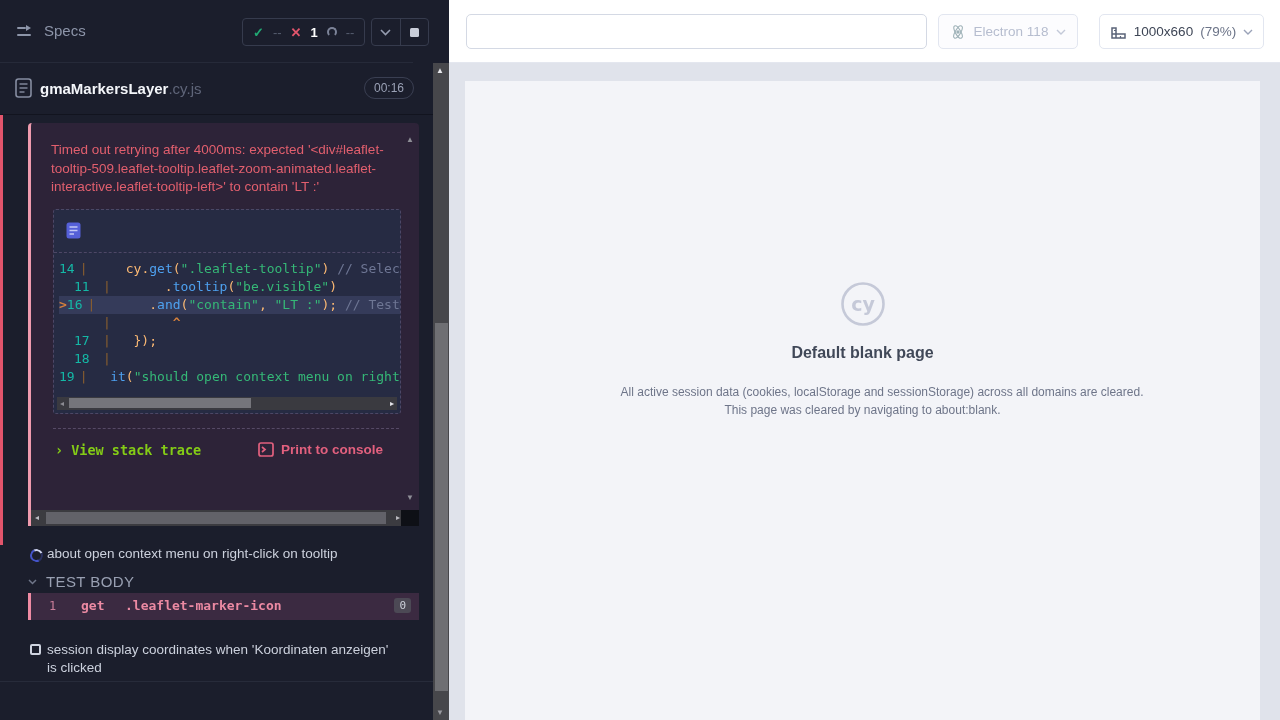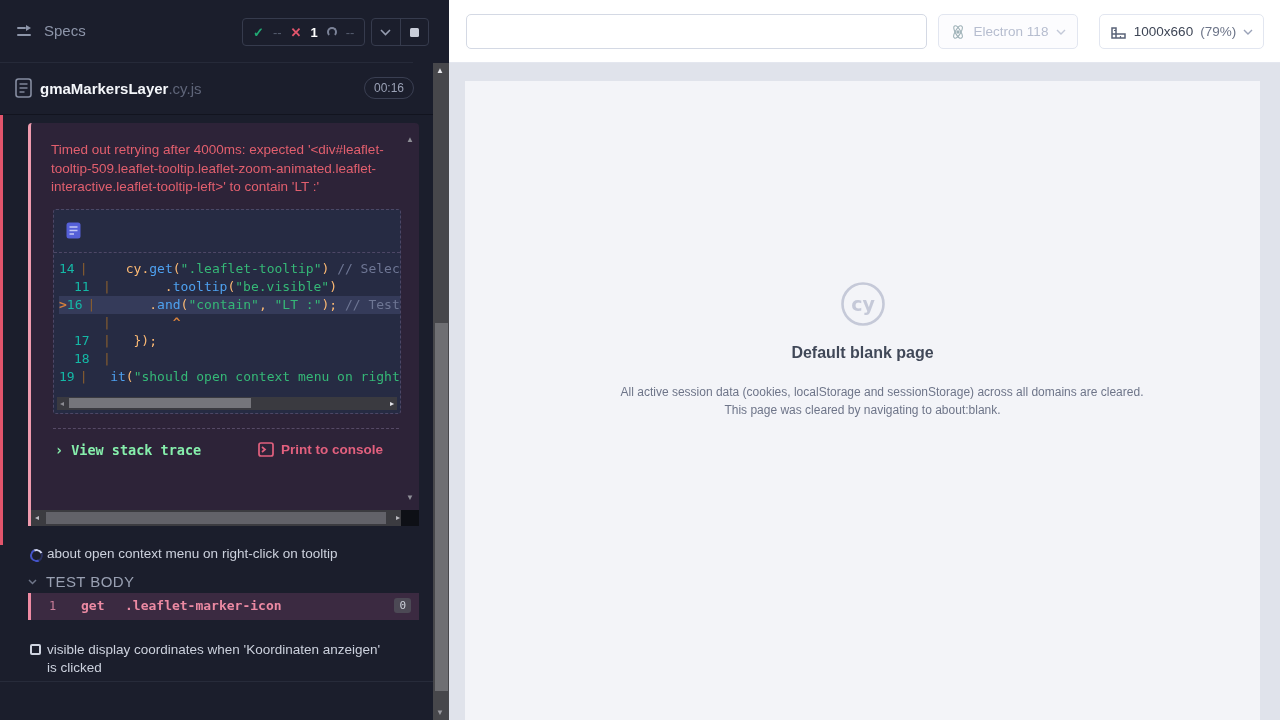--- a/index.html
+++ b/index.html
@@ -45,21 +45,21 @@
   .cr-marker { width:15px; text-align:center; color:#d4803c; font-weight:bold; }
   .cr-num { width:24px; color:#14b8a6; }
   .cr-pipe { color:#8a5f2e; margin-left:5px; }
   .cr-content { margin-left:7px; }
   .t-pl { color:#fdba74; } .t-fn { color:#4ea1f0; } .t-st { color:#35b877; } .t-cm { color:#6e7694; } .t-ct { color:#d4803c; font-weight:bold; }
   .cf-hscroll { position:relative; height:13px; background:#3a3a40; margin:6px 3px 3px 3px; }
   .cf-hthumb { position:absolute; left:12px; top:1.5px; bottom:1.5px; width:182px; background:#75757b; }
   .sarrow { font-size:8px; line-height:13px; position:absolute; }
   .dashed-div { margin:14px 20px 0 22px; border-top:1px dashed #564a66; }
   .err-links { display:flex; justify-content:space-between; margin:13px 36px 0 24px; font-size:13.5px; }
-  .stack-link { color:#86efac; font-weight:bold; font-family:"DejaVu Sans Mono", monospace; cursor:pointer; }
+  .stack-link { color:#84cc16; font-weight:bold; font-family:"DejaVu Sans Mono", monospace; cursor:pointer; }
   .stack-chev { margin-right:8px; }
   .print-link { color:#e2607e; font-weight:bold; cursor:pointer; display:flex; align-items:center; gap:7px; }
   .pv-arrow { position:absolute; right:5px; color:#8e8e96; font-size:8px; }
   .panel-hscroll { position:absolute; left:0; bottom:0; width:373px; height:16px; background:#3b3b40; }
   .ph-thumb { position:absolute; left:15px; top:2px; bottom:2px; width:340px; background:#626269; }
   .panel-corner { position:absolute; right:0; bottom:0; width:18px; height:16px; background:#0e1016; }
 
   
   .test-row { position:absolute; left:28px; font-size:13.5px; color:#ccd1dd; }
   .spinner { position:absolute; left:30px; top:549px; width:13px; height:13px; border-radius:50%; border:2px solid #4353c8; border-top-color:#ccd2ee; border-right-color:#2a3160; transform:rotate(20deg); }
@@ -212,21 +212,21 @@
   </div>
 
   <div class="cmd-row">
     <span class="cmd-num">1</span>
     <span class="cmd-method">get</span>
     <span class="cmd-msg">.leaflet-marker-icon</span>
     <span class="cmd-badge">0</span>
   </div>
 
   <span class="queued-box"></span>
-  <div class="test-row test2-title">visible display coordinates when 'Koordinaten anzeigen' is clicked</div>
+  <div class="test-row test2-title">session display coordinates when 'Koordinaten anzeigen' is clicked</div>
 
   <div class="tests-divider"></div>
 
   <div class="rp-scrollbar">
     <span class="rps-up">▲</span>
     <span class="rps-thumb"></span>
     <span class="rps-down">▼</span>
   </div>
 </div>
 

